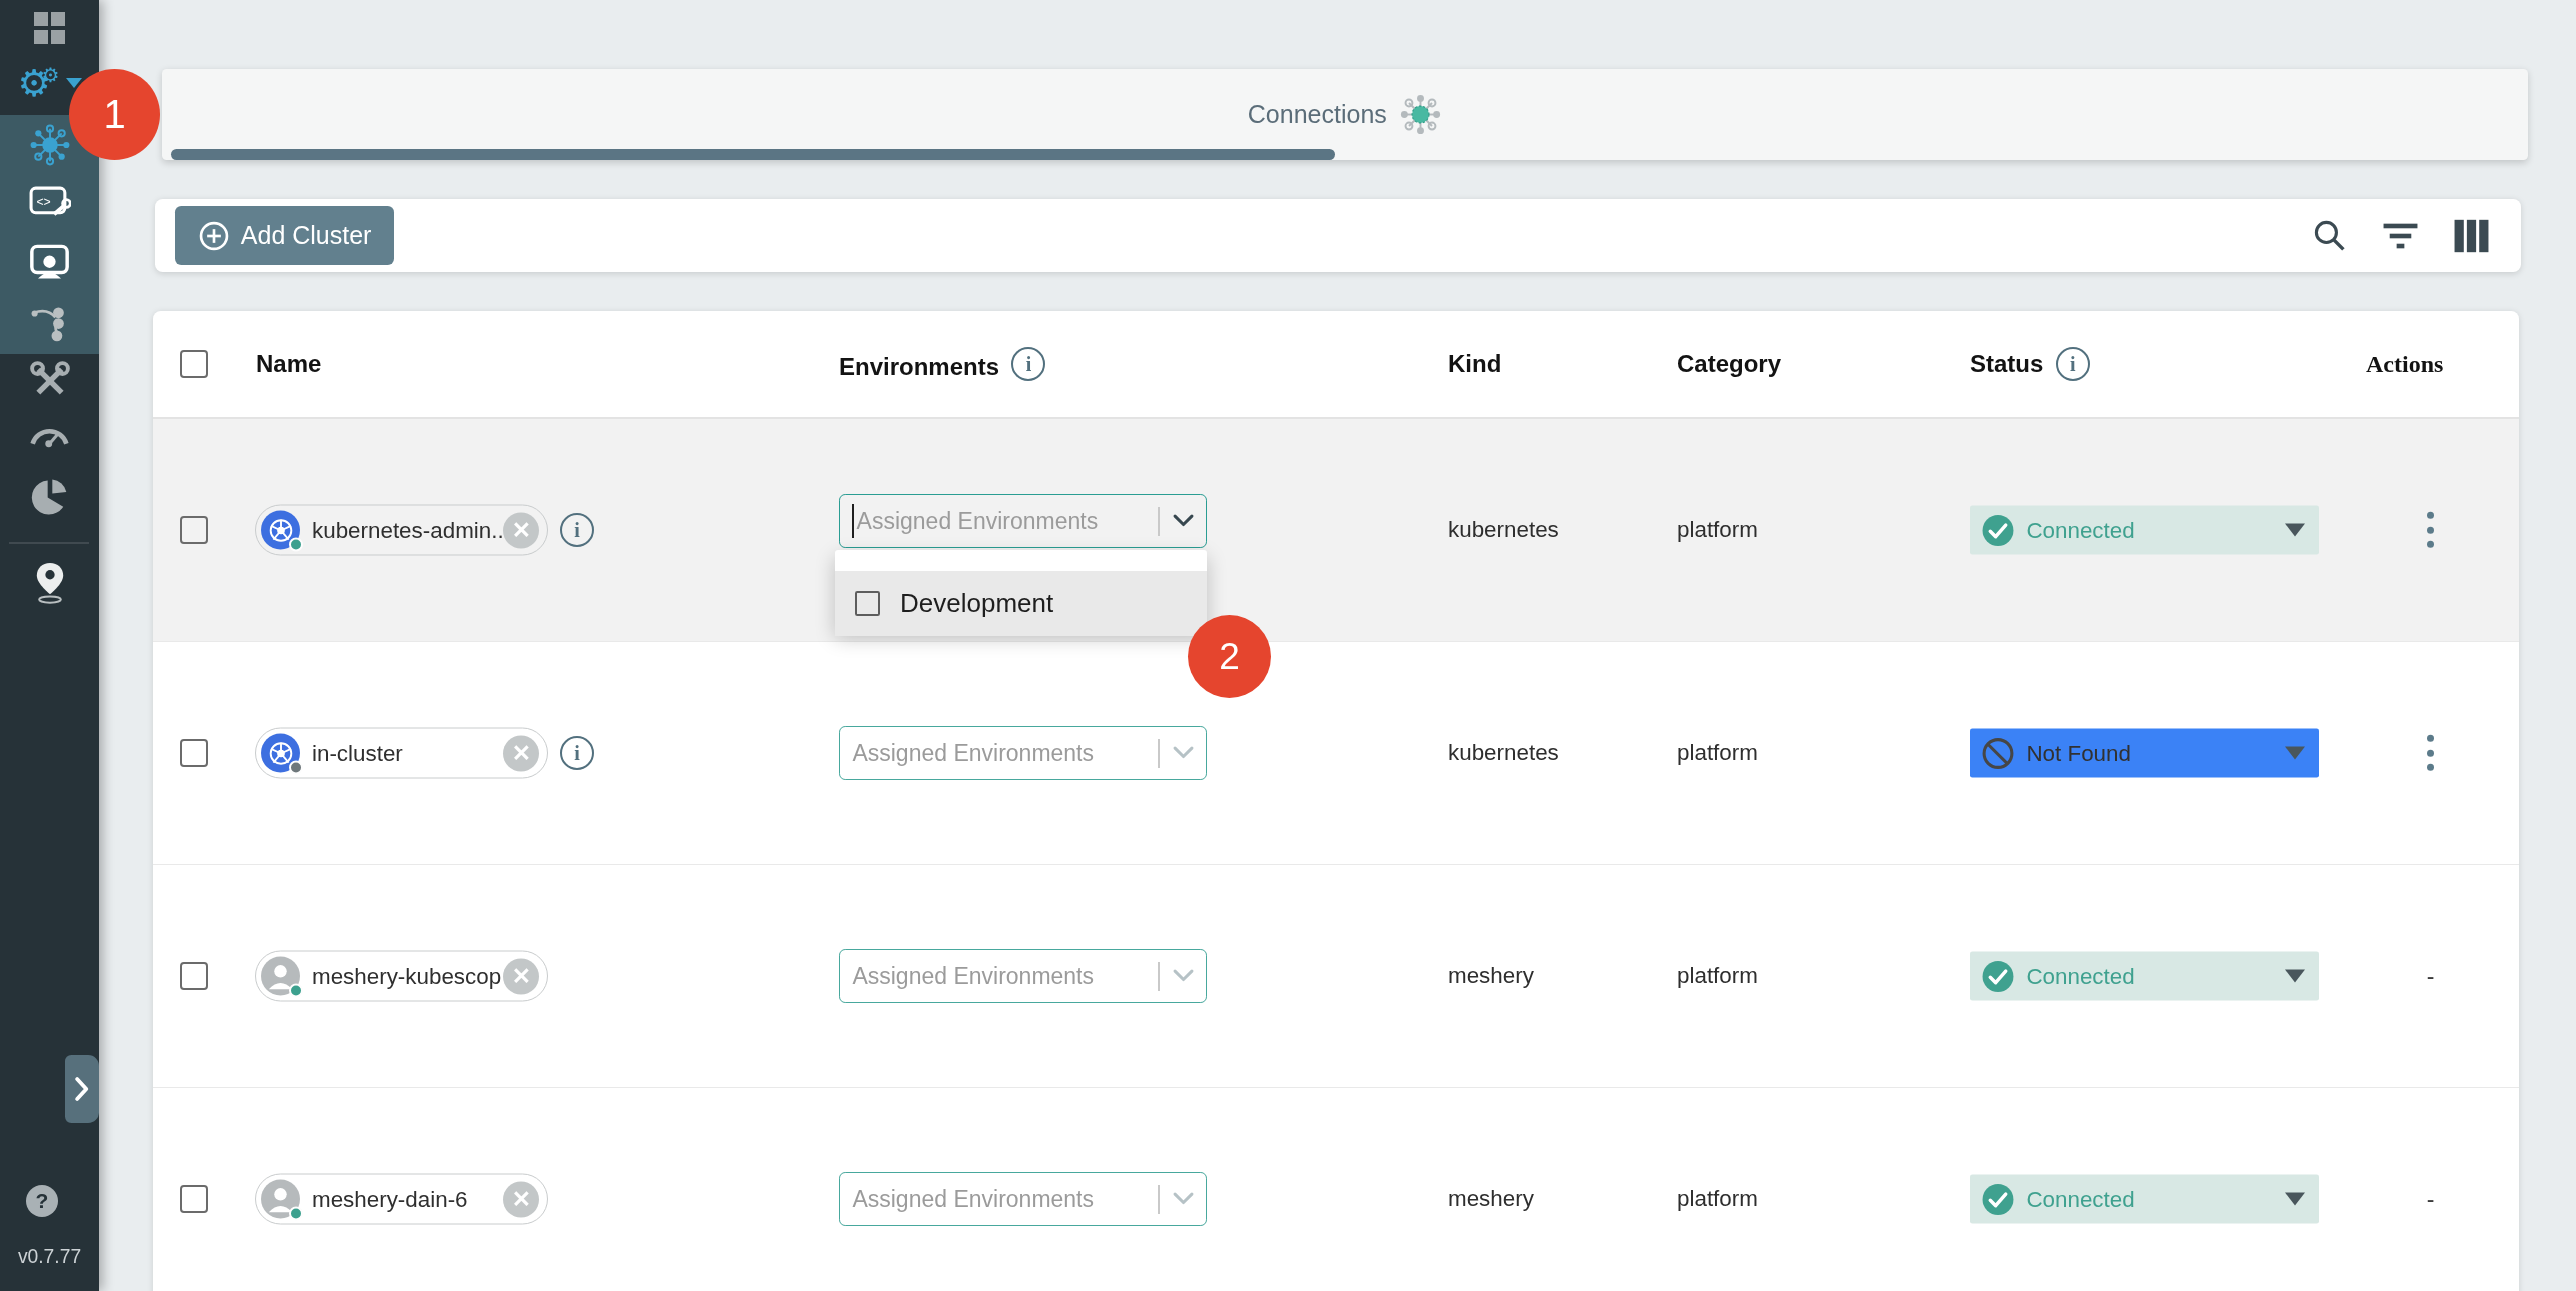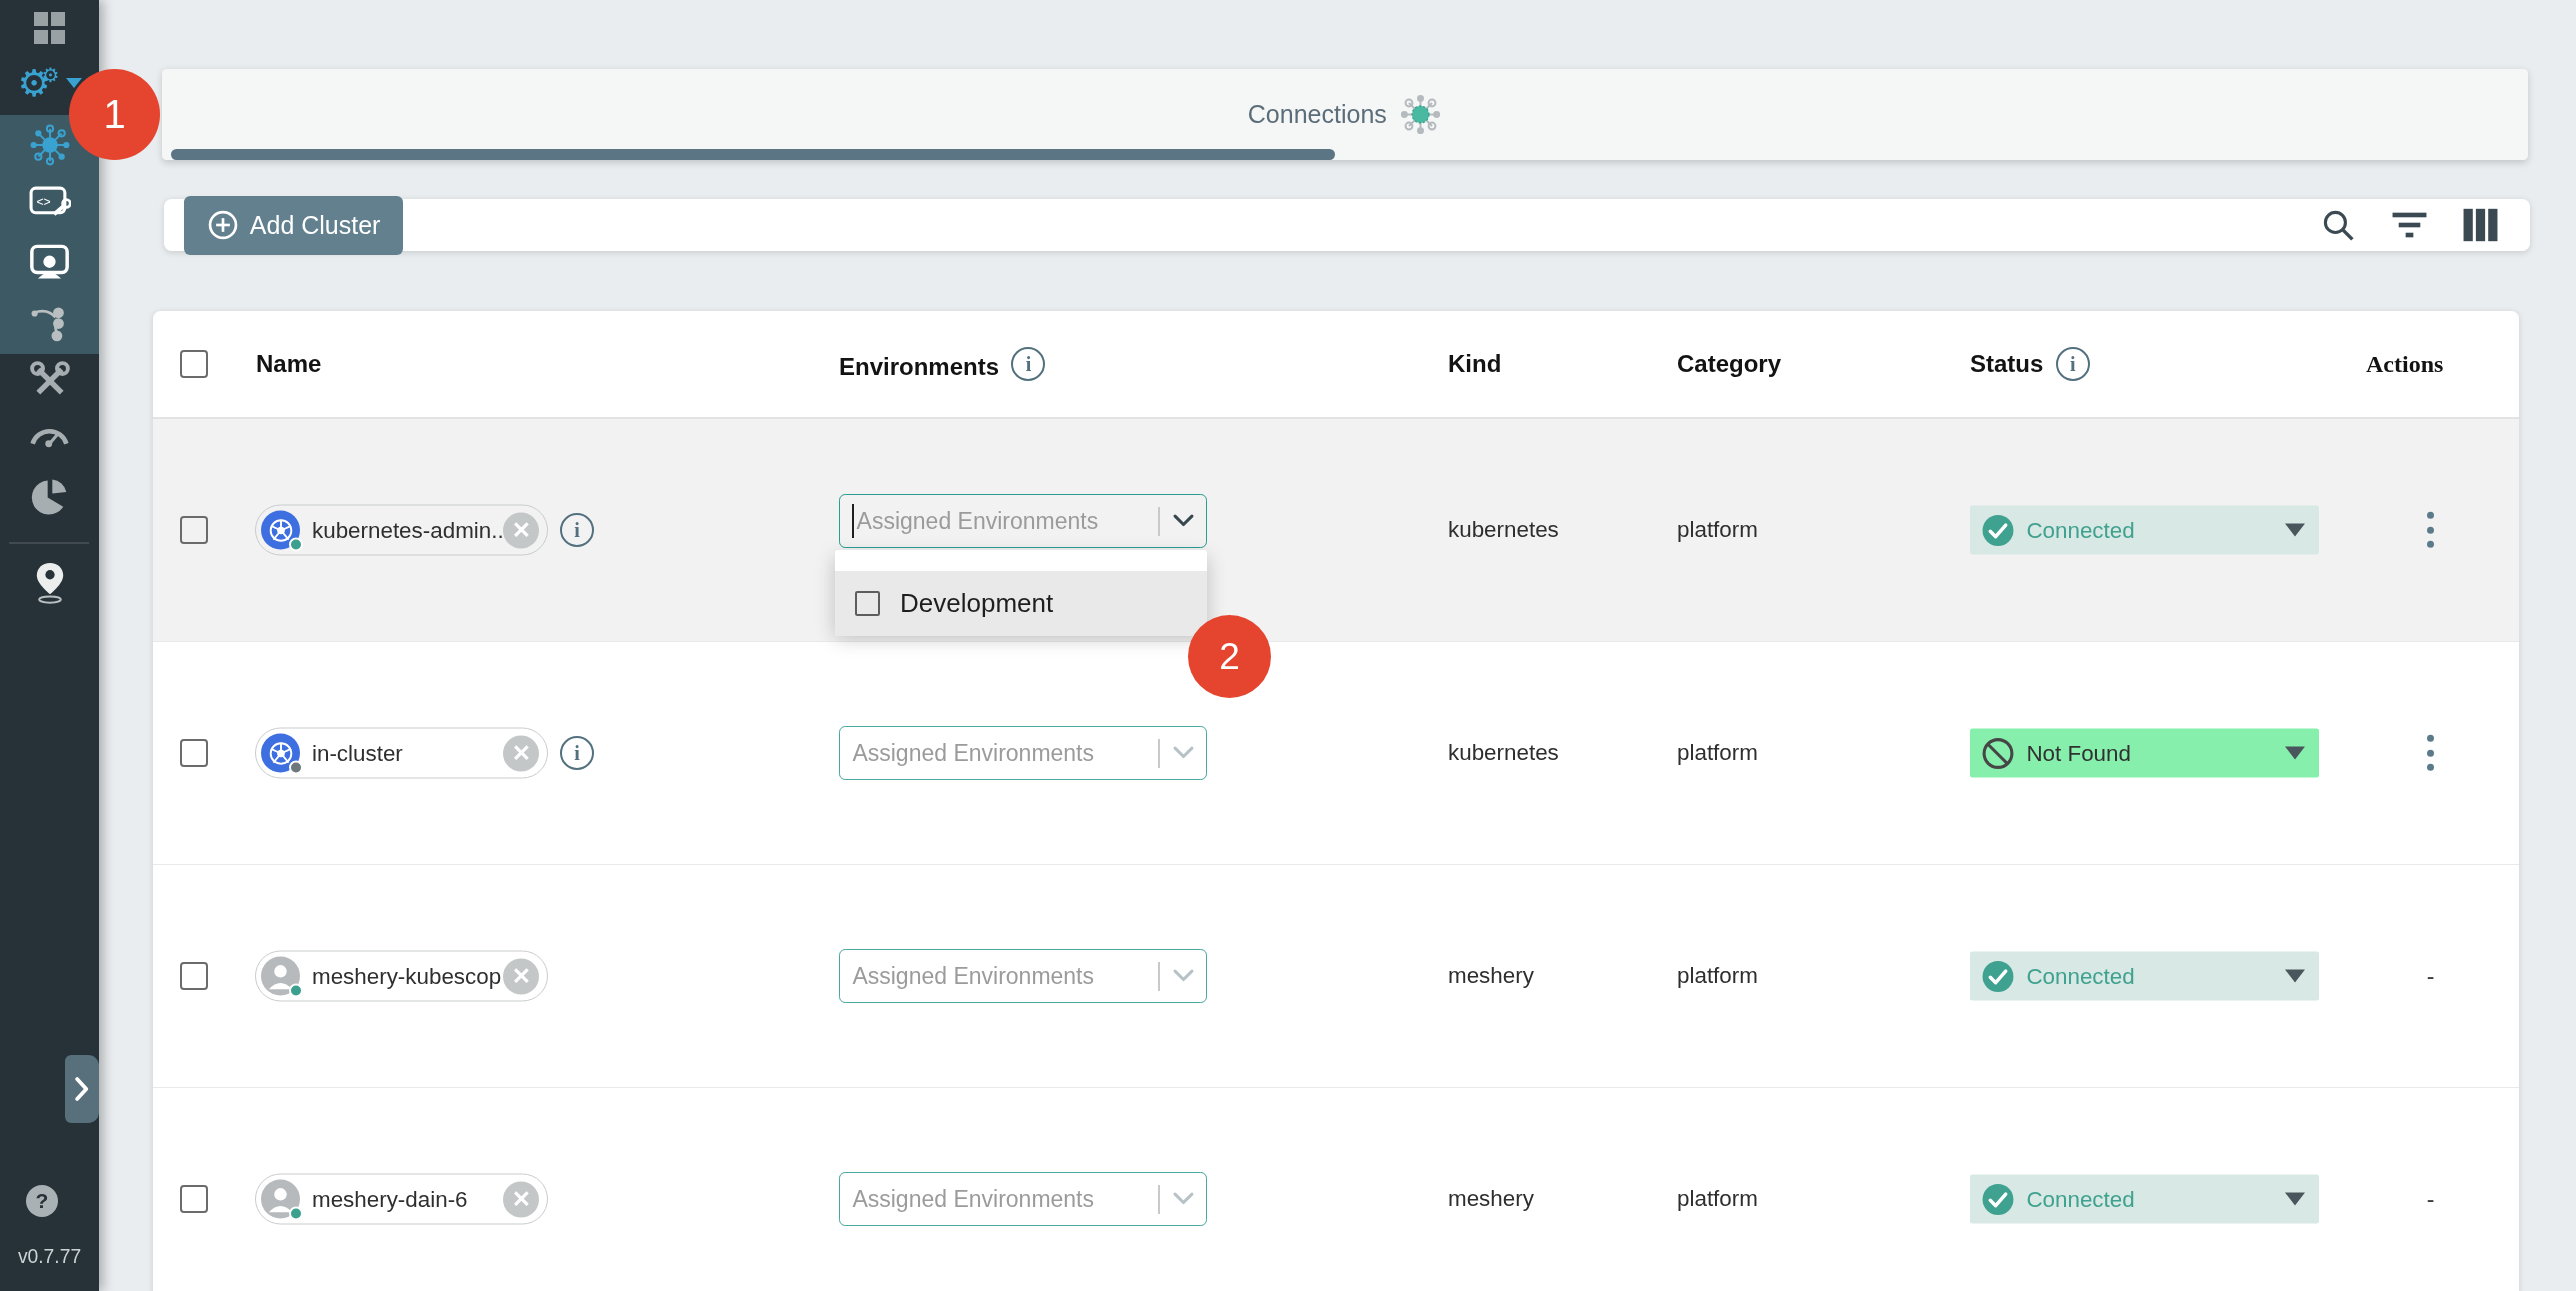--- a/index.html
+++ b/index.html
@@ -35,21 +35,21 @@
   
   .tabbar { position:absolute; left:162px; top:69px; width:2366px; height:91px;
     background:#f5f6f6; border-radius:4.6px; box-shadow:0 2.3px 7px rgba(0,0,0,.16); display:flex; }
   .tab { flex:1; display:flex; align-items:center; justify-content:center; gap:12.4px; }
   .tab-label-c { color:#5b6d79; font-size:25px; }
   .tab-label-m { color:#6a6a6a; font-size:25px; }
   .tab-indicator { position:absolute; left:9.3px; bottom:0; width:1164px; height:10.8px;
     background:#5b7584; border-radius:5.4px; }
 
   
-  .toolbar { position:absolute; left:164px; top:199px; width:2366px; height:52px; background:#fff;
+  .toolbar { position:absolute; left:155px; top:199px; width:2366px; height:73px; background:#fff;
     border-radius:7.7px; box-shadow:0 1.5px 6.2px rgba(0,0,0,.13); display:flex; align-items:center;
     justify-content:space-between; padding:0 31px 0 20px; }
   .add-btn { height:59px; background:#62808e; border:none; border-radius:6.2px; color:#fff;
     font-size:25px; font-family:inherit; display:flex; align-items:center; gap:10.8px; padding:0 23px; }
   .tb-icons { display:flex; align-items:center; gap:34px; }
 
   
   .card { position:absolute; left:153px; top:291px; width:2366px; height:1000px; background:#fff;
     border-radius:7.7px 7.7px 0 0; box-shadow:0 1.5px 6.2px rgba(0,0,0,.13);margin-top:20px; }
   .thead { position:relative; height:108px; border-bottom:2.3px solid #e3e3e3; }
@@ -94,21 +94,21 @@
   .menu-item { height:65px; background:#e9e9e9; display:flex; align-items:center; gap:20px; padding:0 0 0 20px; }
   .menu-cb { width:25px; height:25px; border:2.7px solid #5d5d5d; border-radius:2.3px; background:transparent; }
   .menu-label { font-size:26px; color:#1e1e1e; }
 
   .kind { left:1295px; font-size:22.4px; color:#2e2e2e; }
   .cat  { left:1524px; font-size:22.4px; color:#2e2e2e; }
 
   .status { left:1817px; width:349px; height:49px; display:flex; align-items:center;
     padding:0 14px 0 10.8px; border-radius:2.3px; }
   .status.connected { background:#d8e8e4; }
-  .status.notfound  { background:#86efac; }
+  .status.notfound  { background:#3b82f6; }
   .st-label { font-size:22.4px; margin-left:11.6px; flex:1; }
   .status.connected .st-label { color:#3fa18f; }
   .status.notfound  .st-label { color:#313131; }
   .st-caret { width:0; height:0; border-left:10px solid transparent; border-right:10px solid transparent;
     border-top:13px solid #49565c; }
 
   .action { left:2243px; width:69px; display:flex; justify-content:center; }
   .kebab { display:flex; flex-direction:column; gap:7.7px; }
   .kebab span { width:7px; height:7px; border-radius:50%; background:#5c7b8a; }
   .dash { font-size:23px; color:#3c3c3c; }

